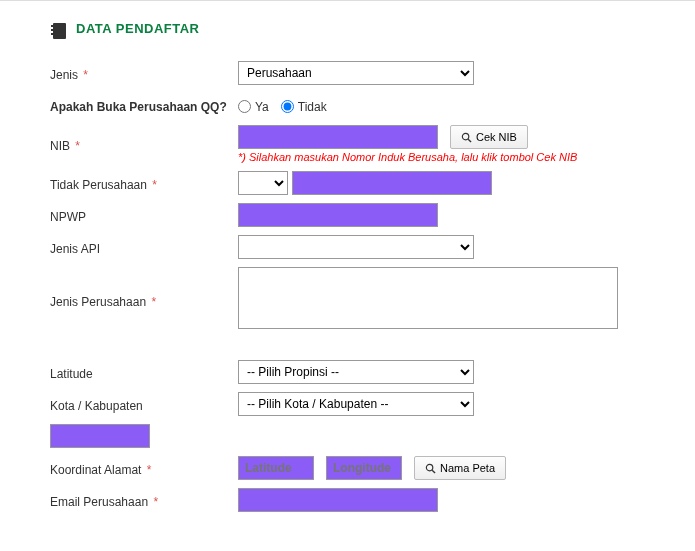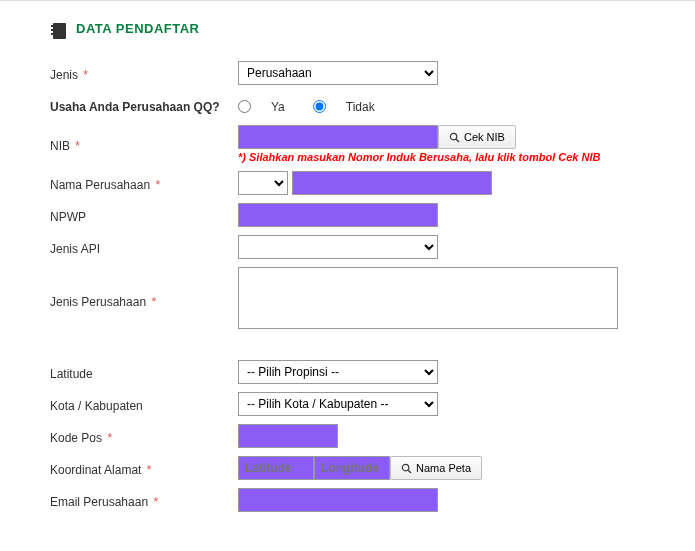--- a/index.html
+++ b/index.html
@@ -58,21 +58,21 @@
       margin-left: 2px;
     }
     select {
       border: 1px solid #999;
       padding: 3px 4px;
       font-size: 12px;
       background: #fff;
       height: 24px;
     }
     select.wide {
-      width: 200px;
+      width: 236px;
     }
     input[type="text"] {
       border: 1px solid #999;
       padding: 3px 6px;
       font-size: 12px;
       height: 24px;
       background: #8b5cf6;
       font-weight: bold;
     }
     input[type="text"].wide {
@@ -105,38 +105,37 @@
       gap: 4px;
       height: 24px;
     }
     .btn-icon {
       display: inline-flex;
       align-items: center;
     }
     .radio-group {
       display: flex;
       align-items: center;
-      gap: 20px;
+      gap: 4px;
       padding-top: 3px;
     }
     .radio-label {
       font-size: 12px;
       margin-right: 8px;
     }
     .hint-text {
       color: #ff0000;
       font-size: 11px;
       font-style: italic;
       margin-top: 2px;
-      font-weight: bold;
     }
     .inline-row {
       display: flex;
       align-items: center;
-      gap: 0;
+      gap: 12px;
     }
     .name-company-row {
       display: flex;
       gap: 4px;
     }
     select.small {
       width: 50px;
     }
     input.company-name {
       width: 200px;
@@ -167,21 +166,21 @@
     </div>
     <div class="form-field">
       <select class="wide">
         <option>Perusahaan</option>
       </select>
     </div>
   </div>
 
   <div class="form-row">
     <div class="form-label">
-      <b>Usaha Anda Perusahaan QQ?</b>
+      <b>Apakah Buka Perusahaan QQ?</b>
     </div>
     <div class="form-field">
       <div class="radio-group">
         <input type="radio" name="qq" style="">
         <span class="radio-label">Ya</span>
         <input type="radio" name="qq" checked="" style="">
         <span class="radio-label">Tidak</span>
       </div>
     </div>
   </div>
@@ -202,21 +201,21 @@
           </span>
           <span>Cek NIB</span>
         </button>
       </div>
       <div class="hint-text">*) Silahkan masukan Nomor Induk Berusaha, lalu klik tombol Cek NIB</div>
     </div>
   </div>
 
   <div class="form-row">
     <div class="form-label">
-      <span>Nama Perusahaan</span> <span class="required">*</span>
+      <span>Tidak Perusahaan</span> <span class="required">*</span>
     </div>
     <div class="form-field name-company-row">
       <select class="small">
         <option></option>
       </select>
       <input type="text" class="company-name" style="">
     </div>
   </div>
 
   <div class="form-row">
@@ -259,23 +258,20 @@
   <div class="form-row">
     <div class="form-label">Kota / Kabupaten</div>
     <div class="form-field">
       <select class="wide">
         <option>-- Pilih Kota / Kabupaten --</option>
       </select>
     </div>
   </div>
 
   <div class="form-row">
-    <div class="form-label">
-      <span>Kode Pos</span> <span class="required">*</span>
-    </div>
     <div class="form-field">
       <input type="text" class="short" style="">
     </div>
   </div>
 
   <div class="form-row">
     <div class="form-label">
       <span>Koordinat Alamat</span> <span class="required">*</span>
     </div>
     <div class="form-field">

